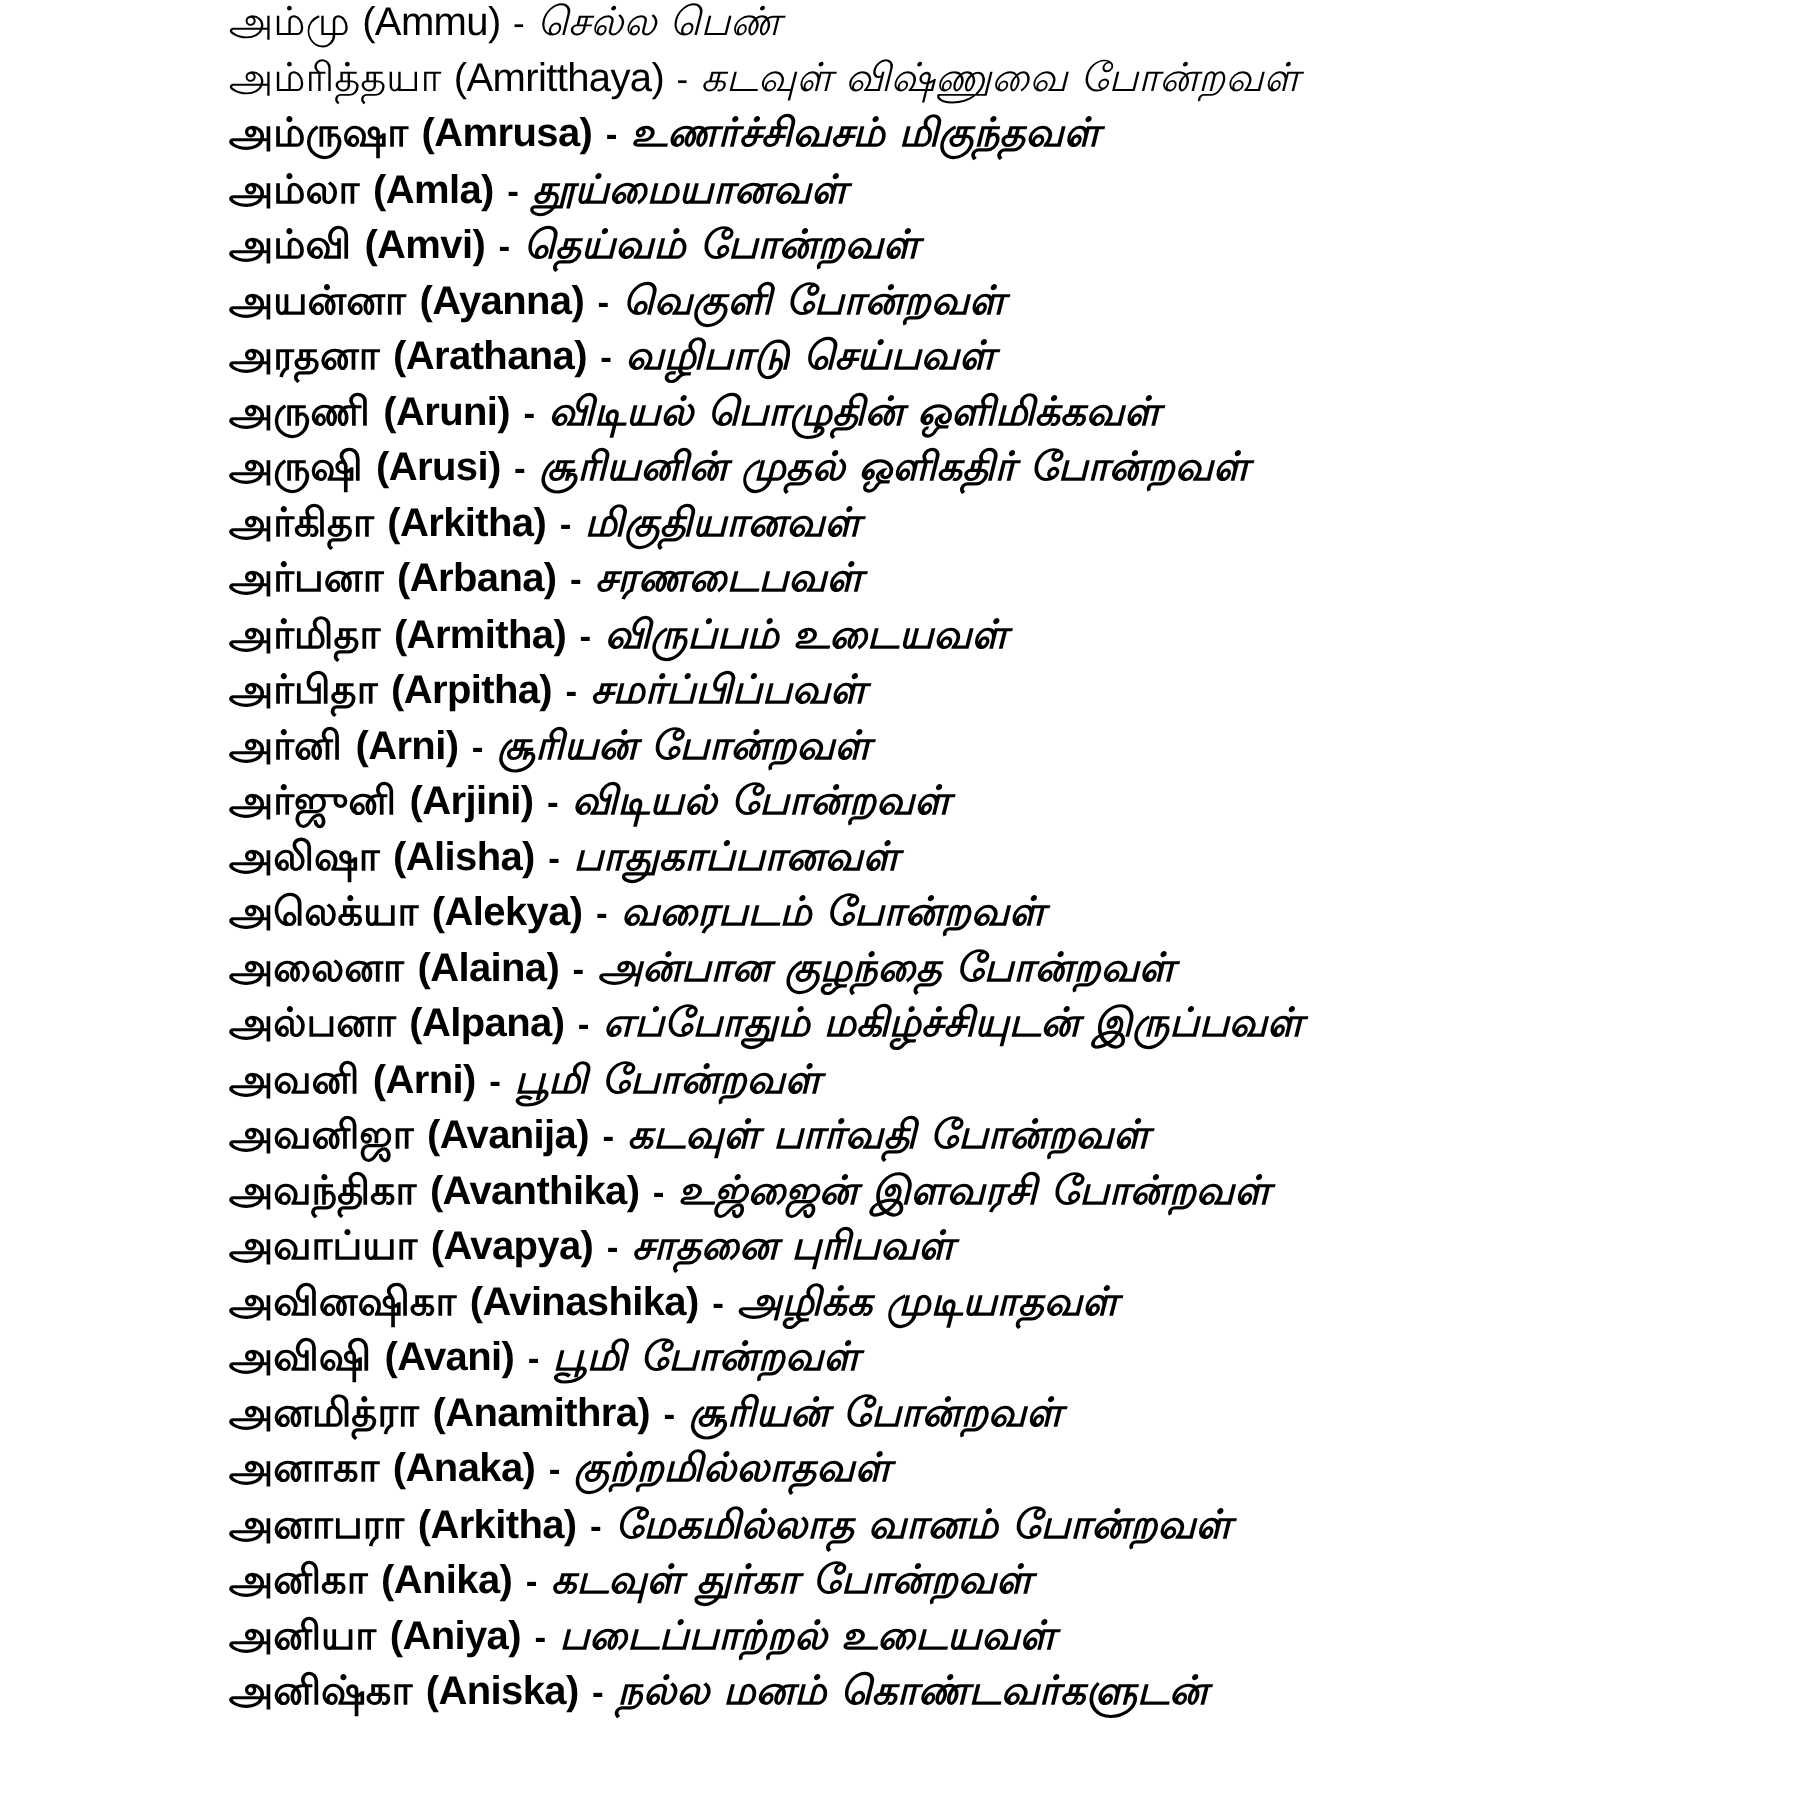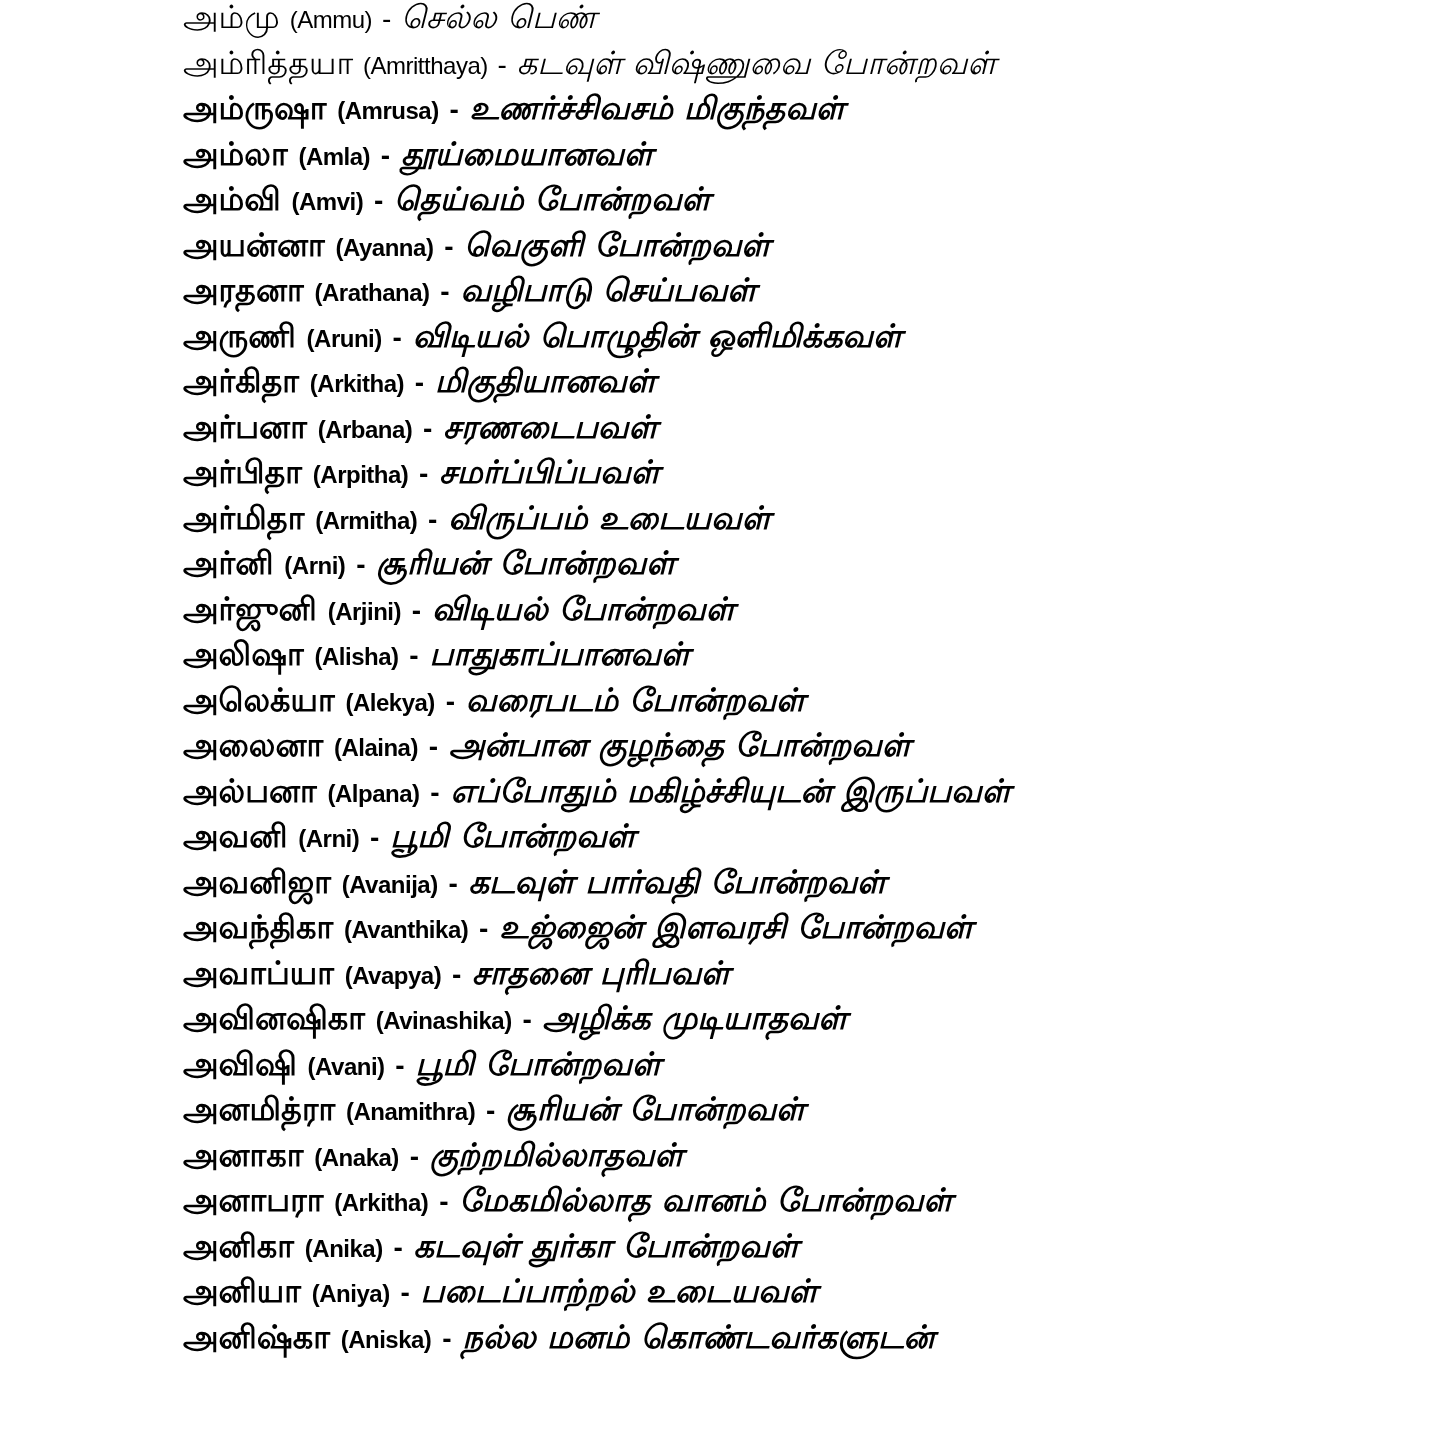--- a/index.html
+++ b/index.html
@@ -28,21 +28,21 @@
       padding: 0;
       white-space: normal;
     }
     .entry.nowrap { white-space: nowrap; font-weight: bold; }
     .tamil-name {
       font-family: "DejaVu Sans", sans-serif;
       font-size: 32px;
     }
     .latin-name {
       font-family: "Liberation Sans", sans-serif;
-      font-size: 24px;
+      font-size: 32px;
       letter-spacing: -0.5px;
     }
     .sep {
       font-family: "Liberation Sans", sans-serif;
       font-size: 28px;
     }
     .meaning {
       font-family: "DejaVu Sans", sans-serif;
       font-style: italic;
       font-size: 32px;
@@ -53,24 +53,25 @@
 
 <div class="doc">
   <p class="entry"><span class="tamil-name">அம்மு</span> <span class="latin-name">(Ammu)</span> <span class="sep">-</span> <span class="meaning">செல்ல பெண்</span></p>
   <p class="entry"><span class="tamil-name">அம்ரித்தயா</span> <span class="latin-name">(Amritthaya)</span> <span class="sep">-</span> <span class="meaning">கடவுள் விஷ்ணுவை போன்றவள்</span></p>
   <p class="entry nowrap"><span class="tamil-name">அம்ருஷா</span> <span class="latin-name">(Amrusa)</span> <span class="sep">-</span> <span class="meaning">உணர்ச்சிவசம் மிகுந்தவள்</span></p>
   <p class="entry nowrap"><span class="tamil-name">அம்லா</span> <span class="latin-name">(Amla)</span> <span class="sep">-</span> <span class="meaning">தூய்மையானவள்</span></p>
   <p class="entry nowrap"><span class="tamil-name">அம்வி</span> <span class="latin-name">(Amvi)</span> <span class="sep">-</span> <span class="meaning">தெய்வம் போன்றவள்</span></p>
   <p class="entry nowrap"><span class="tamil-name">அயன்னா</span> <span class="latin-name">(Ayanna)</span> <span class="sep">-</span> <span class="meaning">வெகுளி போன்றவள்</span></p>
   <p class="entry nowrap"><span class="tamil-name">அரதனா</span> <span class="latin-name">(Arathana)</span> <span class="sep">-</span> <span class="meaning">வழிபாடு செய்பவள்</span></p>
   <p class="entry nowrap"><span class="tamil-name">அருணி</span> <span class="latin-name">(Aruni)</span> <span class="sep">-</span> <span class="meaning">விடியல் பொழுதின் ஒளிமிக்கவள்</span></p>
+  <p class="entry nowrap"><span class="tamil-name">அருஷி</span> <span class="latin-name">(Arusi)</span> <span class="sep">-</span> <span class="meaning">சூரியனின் முதல் ஒளிகதிர் போன்றவள்</span></p>
   <p class="entry nowrap"><span class="tamil-name">அர்கிதா</span> <span class="latin-name">(Arkitha)</span> <span class="sep">-</span> <span class="meaning">மிகுதியானவள்</span></p>
   <p class="entry nowrap"><span class="tamil-name">அர்பனா</span> <span class="latin-name">(Arbana)</span> <span class="sep">-</span> <span class="meaning">சரணடைபவள்</span></p>
+  <p class="entry nowrap"><span class="tamil-name">அர்மிதா</span> <span class="latin-name">(Armitha)</span> <span class="sep">-</span> <span class="meaning">விருப்பம் உடையவள்</span></p>
   <p class="entry nowrap"><span class="tamil-name">அர்பிதா</span> <span class="latin-name">(Arpitha)</span> <span class="sep">-</span> <span class="meaning">சமர்ப்பிப்பவள்</span></p>
-  <p class="entry nowrap"><span class="tamil-name">அர்மிதா</span> <span class="latin-name">(Armitha)</span> <span class="sep">-</span> <span class="meaning">விருப்பம் உடையவள்</span></p>
   <p class="entry nowrap"><span class="tamil-name">அர்னி</span> <span class="latin-name">(Arni)</span> <span class="sep">-</span> <span class="meaning">சூரியன் போன்றவள்</span></p>
   <p class="entry nowrap"><span class="tamil-name">அர்ஜுனி</span> <span class="latin-name">(Arjini)</span> <span class="sep">-</span> <span class="meaning">விடியல் போன்றவள்</span></p>
   <p class="entry nowrap"><span class="tamil-name">அலிஷா</span> <span class="latin-name">(Alisha)</span> <span class="sep">-</span> <span class="meaning">பாதுகாப்பானவள்</span></p>
   <p class="entry nowrap"><span class="tamil-name">அலெக்யா</span> <span class="latin-name">(Alekya)</span> <span class="sep">-</span> <span class="meaning">வரைபடம் போன்றவள்</span></p>
   <p class="entry nowrap"><span class="tamil-name">அலைனா</span> <span class="latin-name">(Alaina)</span> <span class="sep">-</span> <span class="meaning">அன்பான குழந்தை போன்றவள்</span></p>
   <p class="entry nowrap"><span class="tamil-name">அல்பனா</span> <span class="latin-name">(Alpana)</span> <span class="sep">-</span> <span class="meaning">எப்போதும் மகிழ்ச்சியுடன் இருப்பவள்</span></p>
   <p class="entry nowrap"><span class="tamil-name">அவனி</span> <span class="latin-name">(Arni)</span> <span class="sep">-</span> <span class="meaning">பூமி போன்றவள்</span></p>
   <p class="entry nowrap"><span class="tamil-name">அவனிஜா</span> <span class="latin-name">(Avanija)</span> <span class="sep">-</span> <span class="meaning">கடவுள் பார்வதி போன்றவள்</span></p>
   <p class="entry nowrap"><span class="tamil-name">அவந்திகா</span> <span class="latin-name">(Avanthika)</span> <span class="sep">-</span> <span class="meaning">உஜ்ஜைன் இளவரசி போன்றவள்</span></p>
   <p class="entry nowrap"><span class="tamil-name">அவாப்யா</span> <span class="latin-name">(Avapya)</span> <span class="sep">-</span> <span class="meaning">சாதனை புரிபவள்</span></p>

